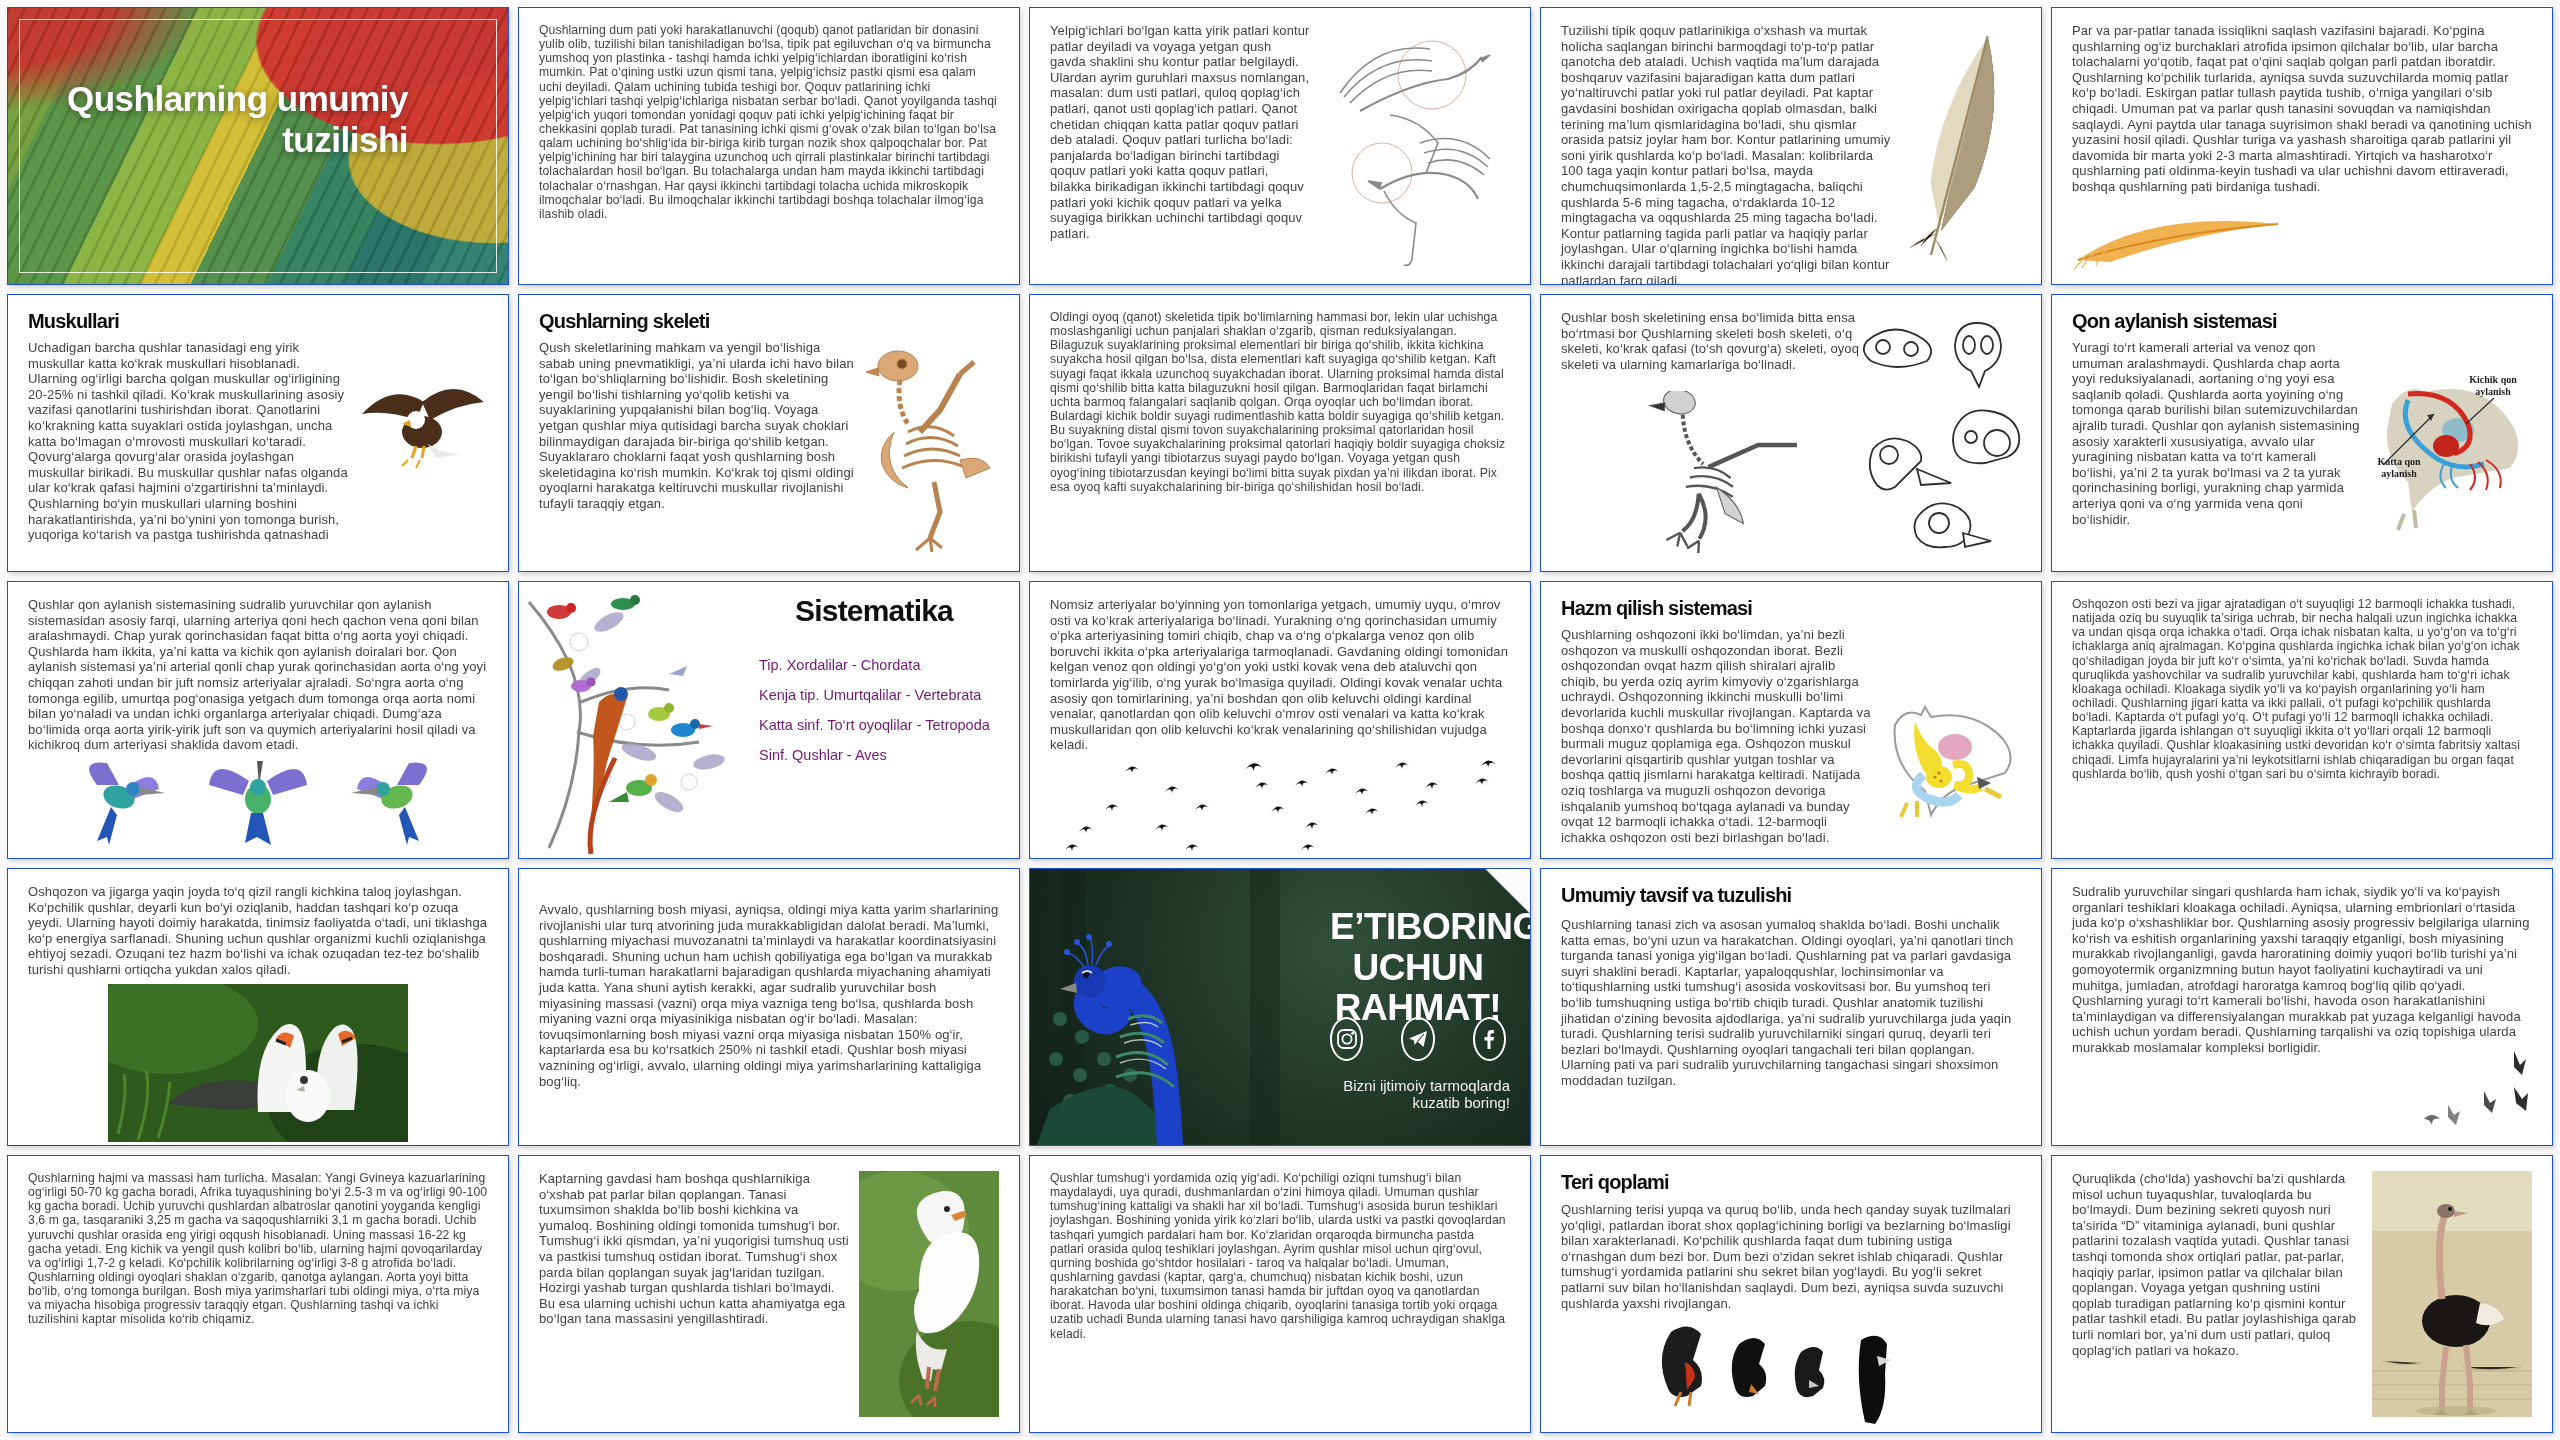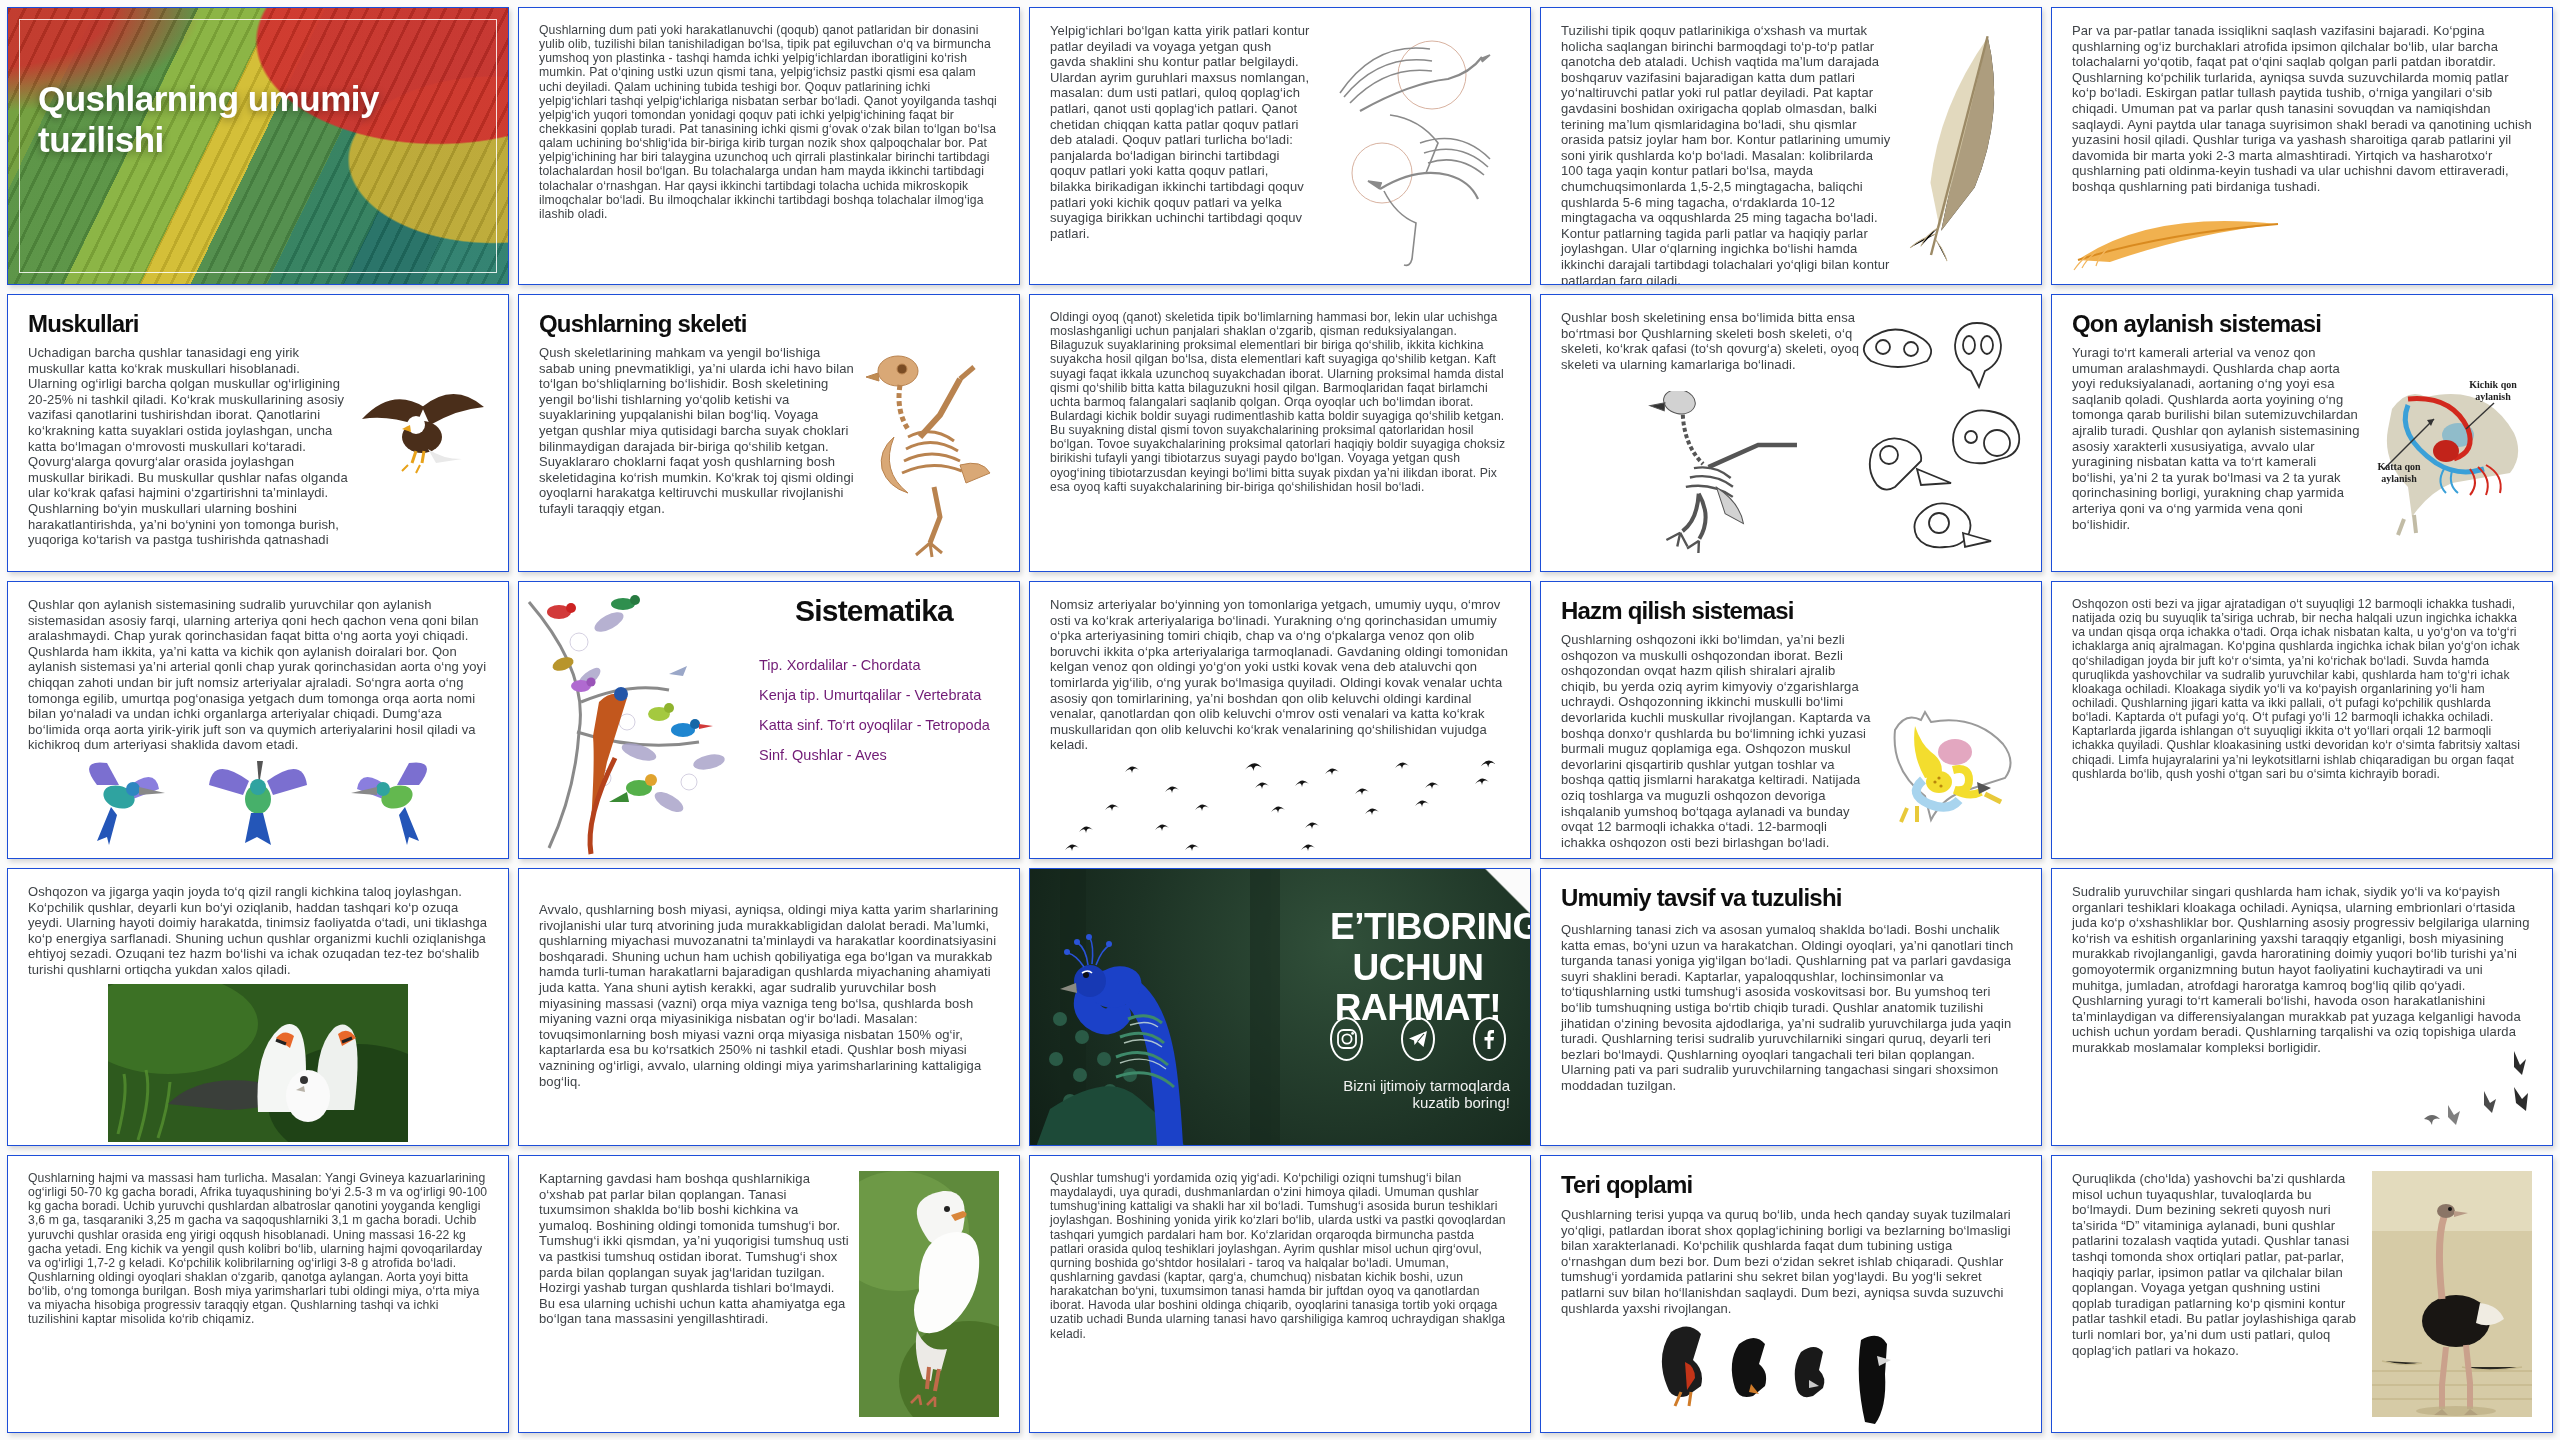--- a/index.html
+++ b/index.html
@@ -13,21 +13,21 @@
   }
   .card {
     position: relative; background: #fff;
     border: 1px solid #1d4ed8;
     box-shadow: 2px 3px 5px rgba(0,0,0,.15);
     padding: 15px 20px; overflow: hidden;
   }
   .body { font-size: 13px; line-height: 1.2; color: #3f4347; letter-spacing: .1px; }
   .dense .body, .body.dense { font-size: 12.2px; line-height: 1.16; }
   h2.panel-title {
-    font-size: 24px; font-weight: 800; color: #0e0e0e;
+    font-size: 20px; font-weight: 800; color: #0e0e0e;
     letter-spacing: -0.8px; margin-bottom: 7px;
   }
   .split { display: flex; gap: 10px; height: 100%; }
   .split .body { flex: 1 1 auto; }
   .fig { flex: 0 0 auto; font-family: Liberation Serif, serif; }
   figure { margin: 0; }
 
   
   .photo-card { padding: 0; }
   .feathers-bg { position: absolute; inset: 0;
@@ -35,21 +35,21 @@
       radial-gradient(ellipse 300px 170px at 86% 12%, rgba(205,43,37,.95) 0 60%, rgba(205,43,37,0) 61%),
       radial-gradient(ellipse 260px 150px at 97% 55%, rgba(213,176,40,.85) 0 55%, rgba(213,176,40,0) 56%),
       radial-gradient(ellipse 420px 200px at -5% 0%, rgba(200,40,35,.9) 0 30%, rgba(200,40,35,0) 52%),
       linear-gradient(116deg, #6f9c38 0 14%, #55903f 14% 30%, #86b13c 30% 42%, #d2bc2e 42% 50%, #4c8a46 50% 62%, #2e7d5b 62% 74%, #206e62 74% 86%, #2a7d6b 86%);
   }
   .feathers-bg::after { content:""; position:absolute; inset:0;
       background: repeating-linear-gradient(116deg, rgba(0,0,0,.10) 0 3px, rgba(255,255,255,.05) 3px 14px); }
   .inner-frame { position: absolute; inset: 11px; border: 1px solid rgba(255,255,255,.85); }
   .main-title {
     position: absolute; left: 6%; right: 20%; top: 70px;
-    color: #fff; font-size: 35px; font-weight: 800; text-align: left;
+    color: #fff; font-size: 35px; font-weight: 800; text-align: right;
     line-height: 1.18; letter-spacing: -0.5px; text-shadow: 0 2px 8px rgba(0,0,0,.4);
   }
 
   
   .thanks-card { padding: 0; background: radial-gradient(circle at 62% 28%, #31503a 0%, #1d3325 55%, #101f16 100%); }
   .thanks-title { position: absolute; left: 300px; right: 24px; top: 38px;
     color: #fff; font-size: 37px; font-weight: 800; text-align: center; line-height: 1.1; letter-spacing: -0.5px; }
   .social-row { position: absolute; left: 300px; right: 24px; top: 148px; display: flex; gap: 38px; justify-content: center; }
   .social-btn { width: 44px; height: 44px; border: 2px solid #fff; border-radius: 50%;
     display: flex; align-items: center; justify-content: center; color: #fff; cursor: pointer; }

